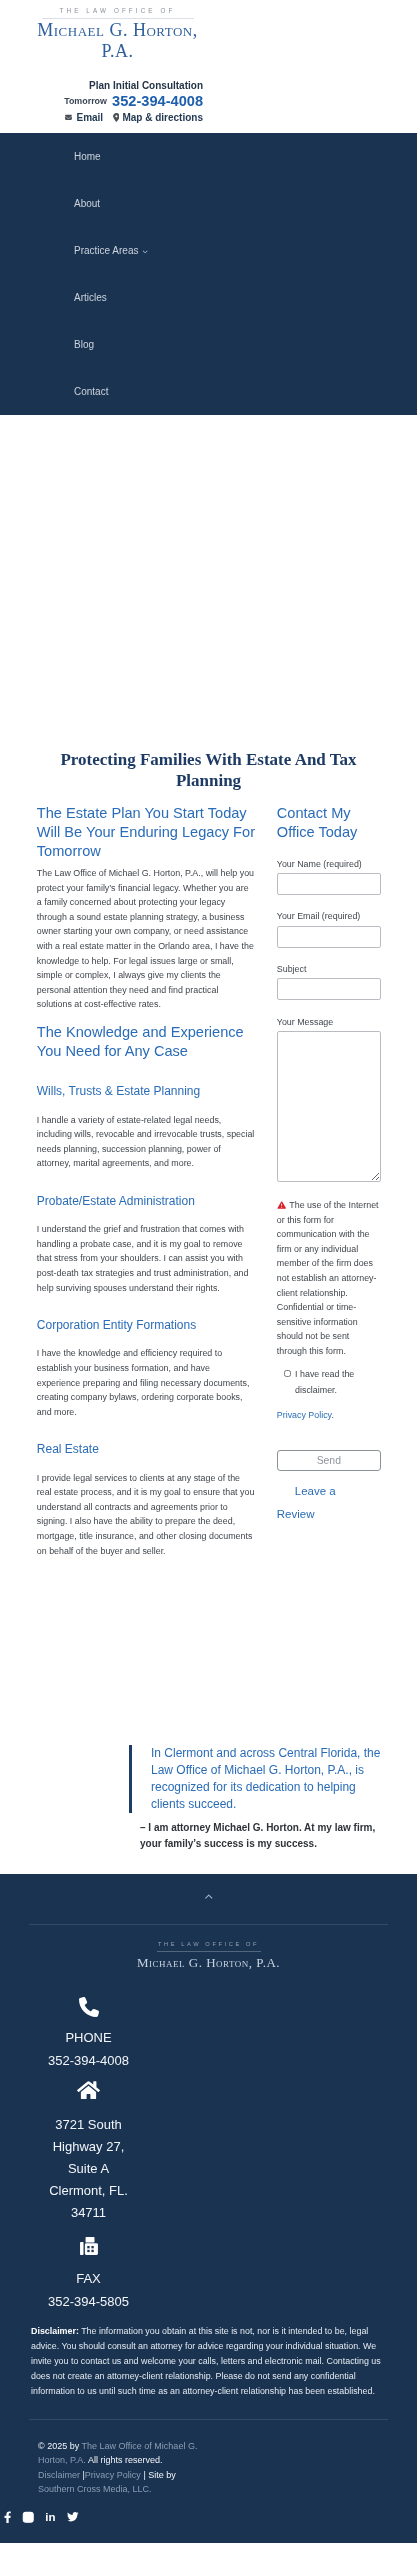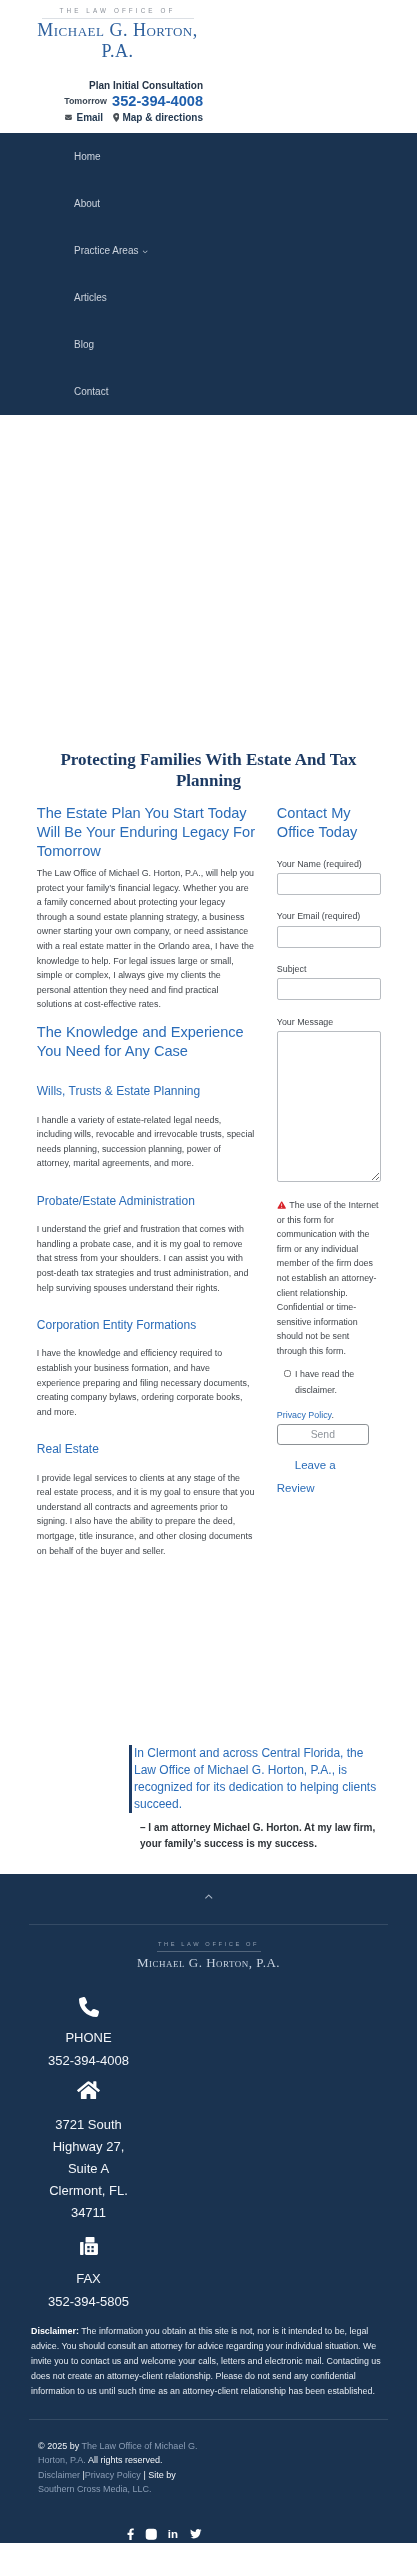--- a/index.html
+++ b/index.html
@@ -46,28 +46,28 @@
 
   .form-label { display:block; margin-top:16.7px; font-size:8.9px; color:#41464c; }
   .form-input { display:block; margin-top:4.2px; width:104px; height:22px; border:0.5px solid #b8bcc1; border-radius:2.1px; background:#fff; padding:2.1px 4.2px; font-size:8.3px; font-family:"Liberation Sans", sans-serif; }
   .form-textarea { display:block; margin-top:4.2px; width:104px; height:151px; border:0.5px solid #b8bcc1; border-radius:2.1px; background:#fff; padding:3.1px 4.2px; font-size:8.3px; resize:vertical; font-family:"Liberation Sans", sans-serif; }
   .form-warning { margin-top:15.6px; font-size:8.9px; line-height:14.6px; color:#41464c; }
   .warning-icon svg { display:inline-block; vertical-align:-1.6px; margin-right:3.1px; }
   .disclaimer-check { display:flex; margin:7.3px 0 0 7.3px; width:83px; gap:4.2px; font-size:8.9px; line-height:16px; color:#41464c; cursor:pointer; }
   .disclaimer-check input { margin-top:4.7px; width:6.8px; height:6.8px; cursor:pointer; }
   .privacy-line { margin-top:10.4px; font-size:10px; color:#41464c; }
   .privacy-line a { color:#2a6cb8; text-decoration:none; cursor:pointer; }
-  .send-button { margin-top:1px; width:92px; height:21px; background:#ffffff; border:0.5px solid #8b9094; border-radius:3.1px; color:#8f959b; font-size:10.4px; font-family:"Liberation Sans", sans-serif; cursor:pointer; }
+  .send-button { margin-top:27px; width:104px; height:21px; background:#ffffff; border:0.5px solid #8b9094; border-radius:3.1px; color:#8f959b; font-size:10.4px; font-family:"Liberation Sans", sans-serif; cursor:pointer; }
   .review-link { display:block; margin-top:9.4px; font-size:11.5px; line-height:22.4px; color:#2a6cb8; text-decoration:none; cursor:pointer; }
   .review-link .rl1 { display:block; text-indent:18px; }
   .review-link .rl2 { display:block; }
 
   
   .testimonial { margin:150px 29px 0 129px; }
-  .testimonial blockquote { border-left:3.1px solid #1d3c66; padding-left:2px; font-size:12px; line-height:17px; color:#2a6cb8; }
+  .testimonial blockquote { border-left:3.1px solid #1d3c66; padding-left:19px; font-size:12px; line-height:17px; color:#2a6cb8; }
   .attribution { margin:7.3px 0 0 11px; width:241px; font-size:10px; line-height:15.6px; font-weight:bold; color:#2e3338; }
 
   
   .site-footer { margin-top:23px; height:669px; background:#1a3350; position:relative; color:#eef2f7; }
   .back-top { text-align:center; padding-top:19px; cursor:pointer; }
   .back-top svg { fill:#aeb9c8; }
   .f-div { margin:20px 29px 0; border-top:0.5px solid rgba(255,255,255,0.12); }
   .f-logo { text-align:center; margin-top:16.7px; cursor:pointer; }
   .f-logo-top { font-size:5.7px; letter-spacing:2.6px; color:#93a1b3; }
   .f-logo-div { width:104px; margin:3.7px auto 2.6px; border-top:0.5px solid rgba(255,255,255,0.25); }
@@ -75,21 +75,21 @@
   .f-contact { width:177px; text-align:center; margin-top:26px; }
   .f-icon { margin-top:11.5px; }
   .f-icon svg { fill:#ffffff; }
   .f-label { margin-top:11.5px; font-size:13px; color:#f2f5f9; }
   .f-value { margin-top:8.3px; font-size:13px; color:#f2f5f9; cursor:pointer; }
   .f-address { margin-top:11.5px; font-size:13px; line-height:22px; color:#f2f5f9; white-space:pre-line; }
   .f-disclaimer { margin:14.6px 31px 0; font-size:8.9px; line-height:15px; color:#e4eaf1; }
   .f-disclaimer b { color:#ffffff; }
   .f-copyright { margin:19px 0 0 38px; width:163px; font-size:9px; line-height:14.6px; color:#f2f5f9; }
   .f-copyright a { color:#8b9db5; text-decoration:none; cursor:pointer; }
-  .f-social { width:329px; text-align:center; margin-top:31px; }
+  .f-social { width:329px; text-align:left; margin-top:14px; }
   .f-social span { display:inline-block; margin:0 4.2px; cursor:pointer; }
   .f-social svg { fill:#ffffff; vertical-align:middle; }
   .f-social .txt-icon { color:#ffffff; font-size:11.5px; font-weight:bold; vertical-align:middle; }
 </style>
 </head>
 <body>
 
 <div id="canvas">
 
   <header class="site-header">

